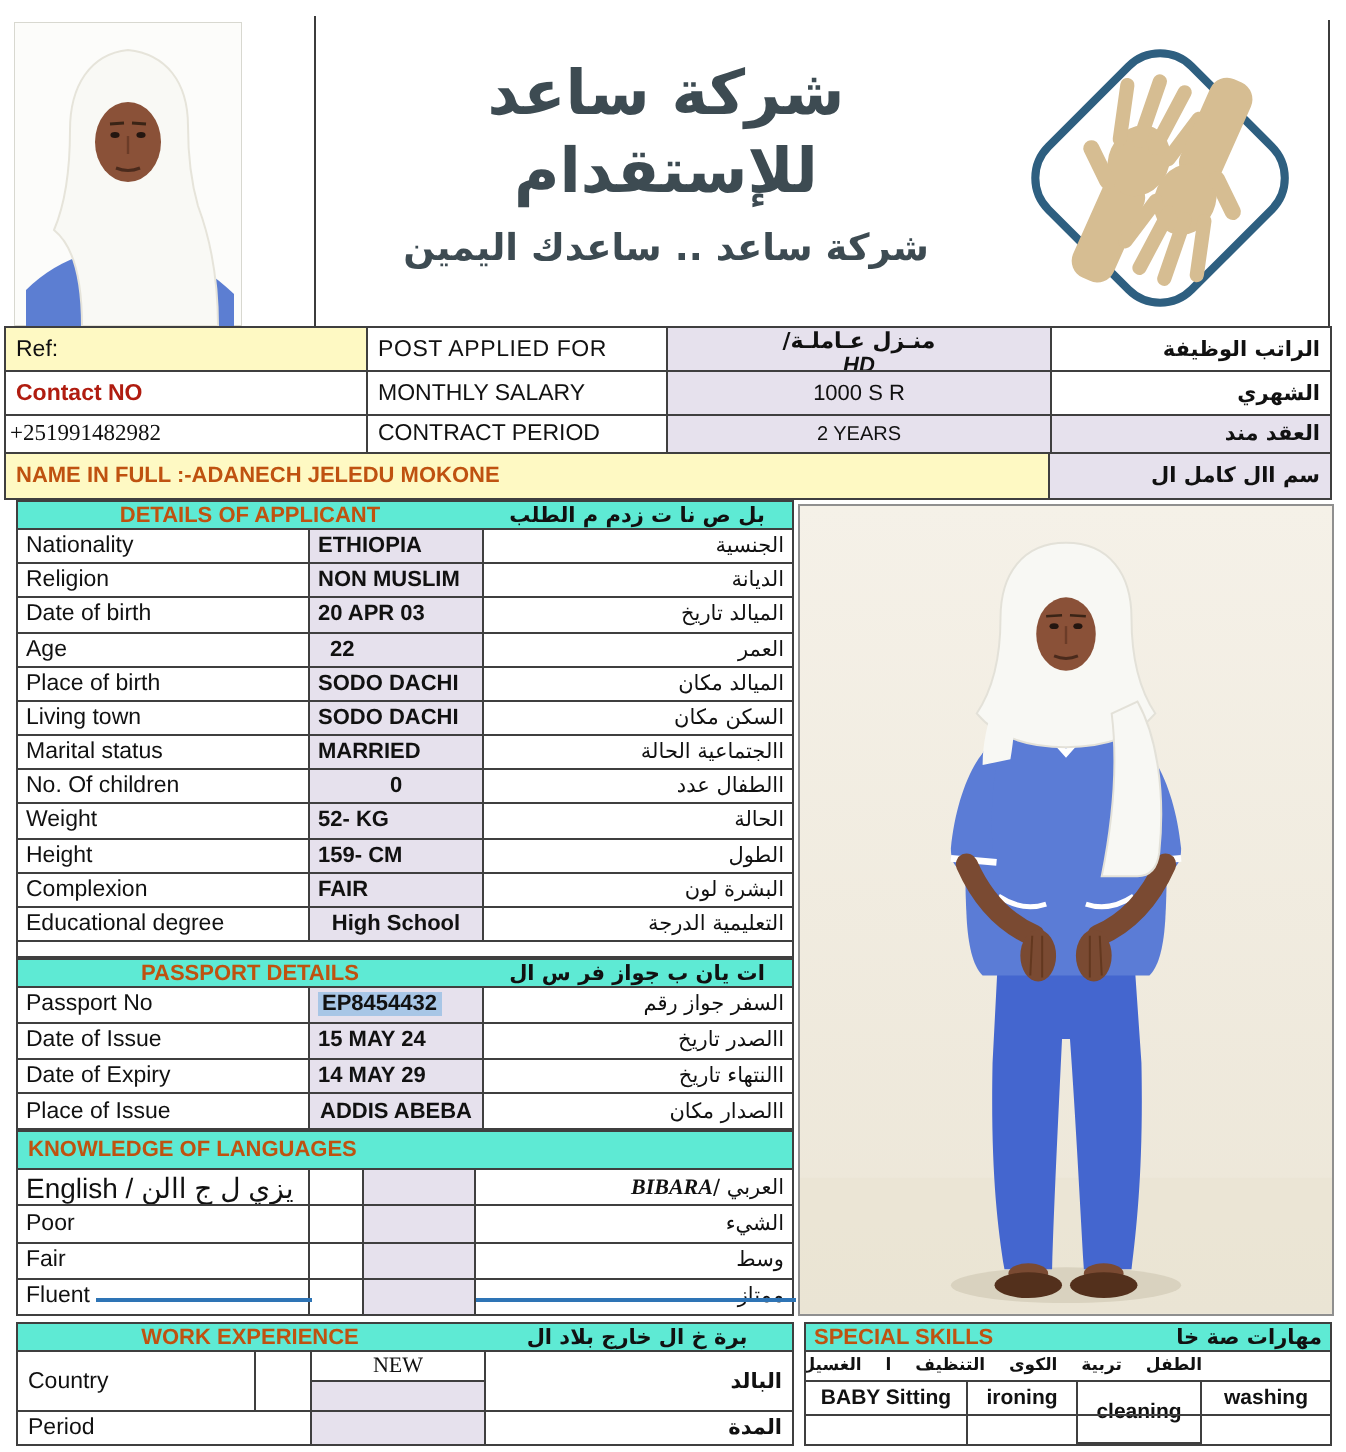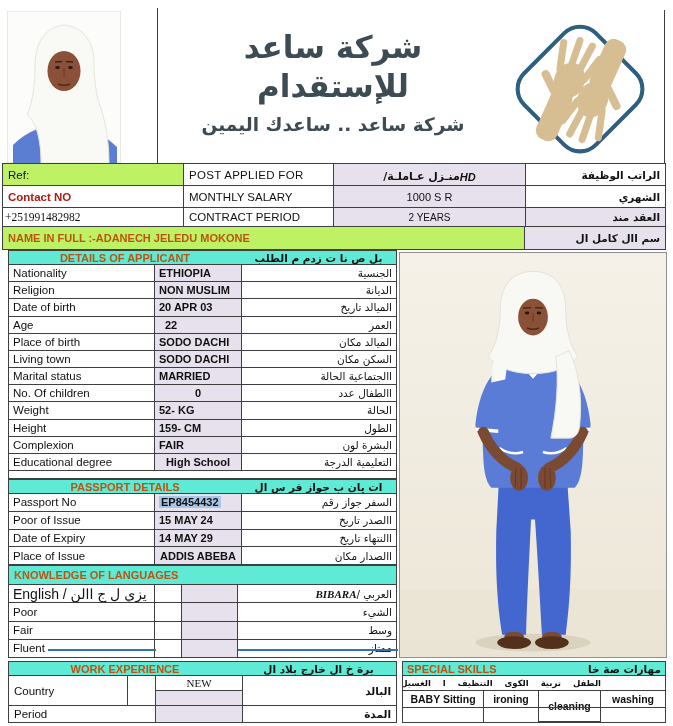--- a/index.html
+++ b/index.html
@@ -11,21 +11,21 @@
      border:1px solid #3f3f3f;padding:0 5px;overflow:hidden;white-space:nowrap;}
   
   .frow{display:flex;width:100%;box-sizing:border-box;}
   .fc{box-sizing:border-box;border-right:1px solid #3f3f3f;border-bottom:1px solid #3f3f3f;
       display:flex;align-items:center;padding:0 4px;overflow:hidden;white-space:nowrap;}
   .frow .fc:first-child{border-left:1px solid #3f3f3f;}
   .sechead{height:15px;display:flex;align-items:center;box-sizing:border-box;
            border:1px solid #3f3f3f;background:#5eead4;overflow:hidden;}
   .sh-en{width:232px;display:flex;justify-content:center;}
   .sh-ar{flex:1;display:flex;justify-content:center;}
-  .bgB{background:#bef264;}
+  .bgB{background:#fef9c3;}
   .bgL{background:#e6e1ed;}
   .lab{font-size:11.5px;}
   .val{font-weight:bold;font-size:11px;}
   .ar{direction:rtl;font-size:10.5px;font-family:"DejaVu Sans",sans-serif;}
   .arb{font-weight:bold;}
   .cen{justify-content:center;}
   .orange{color:#bf5210;font-weight:bold;font-size:11px;}
   .serif{font-family:"Liberation Serif",serif;}
   .w-lab{width:147px;}.w-val{width:87px;}.w-ar{flex:1;}
   .w-l1{width:147px;}.w-l2{width:27px;}.w-l3{width:56px;}.w-l4{flex:1;}
@@ -97,21 +97,21 @@
 
   <div class="abs" style="left:2px;top:163px;width:664px;height:87px;">
     <div class="c bgB lab" style="left:0;top:0;width:182px;height:23px;">Ref:</div>
     <div class="c lab" style="left:0;top:22px;width:182px;height:23px;font-weight:bold;color:#b01c10;">Contact NO</div>
     <div class="c serif" style="left:0;top:44px;width:182px;height:20px;font-size:11.5px;padding:0 2px;">+251991482982</div>
 
     <div class="c lab" style="left:181px;top:0;width:151px;height:23px;letter-spacing:.3px;">POST  APPLIED  FOR</div>
     <div class="c lab" style="left:181px;top:22px;width:151px;height:23px;">MONTHLY SALARY</div>
     <div class="c lab" style="left:181px;top:44px;width:151px;height:20px;">CONTRACT PERIOD</div>
 
-    <div class="c bgL cen val" style="left:331px;top:0;width:193px;height:27px;direction:ltr;">
+    <div class="c bgL cen val" style="left:331px;top:0;width:193px;height:27px;direction:ltr;flex-direction:column;">
       <span class="ar arb" style="font-size:11px;">منـزل عـاملـة/ </span>
         <span style="font-style:italic;">HD</span>
     </div>
     <div class="c bgL cen" style="left:331px;top:22px;width:193px;height:23px;font-size:11px;">1000 S R</div>
     <div class="c bgL cen" style="left:331px;top:44px;width:193px;height:20px;font-size:10px;">2 YEARS</div>
 
     <div class="c ar arb" style="left:523px;top:0;width:141px;height:23px;">الراتب الوظيفة</div>
     <div class="c ar arb" style="left:523px;top:22px;width:141px;height:23px;">الشهري</div>
     <div class="c ar arb bgL" style="left:523px;top:44px;width:141px;height:20px;">العقد مند</div>
 
@@ -196,21 +196,21 @@
     </div>
     <div style="height:71px;display:flex;flex-direction:column;">
       <div class="frow" style="flex:1;">
         <div class="fc w-lab lab">Passport No</div>
         <div class="fc w-val val bgL">
             <span class="hl">EP8454432</span>
           </div>
         <div class="fc w-ar ar">السفر جواز رقم</div>
       </div>
       <div class="frow" style="flex:1;">
-        <div class="fc w-lab lab">Poor of Issue</div>
+        <div class="fc w-lab lab">Date of Issue</div>
         <div class="fc w-val val bgL">15 MAY 24</div>
         <div class="fc w-ar ar">االصدر تاريخ</div>
       </div>
       <div class="frow" style="flex:1;">
         <div class="fc w-lab lab">Date of Expiry</div>
         <div class="fc w-val val bgL">14 MAY 29</div>
         <div class="fc w-ar ar">االنتهاء تاريخ</div>
       </div>
       <div class="frow" style="flex:1;">
         <div class="fc w-lab lab">Place of Issue</div>

